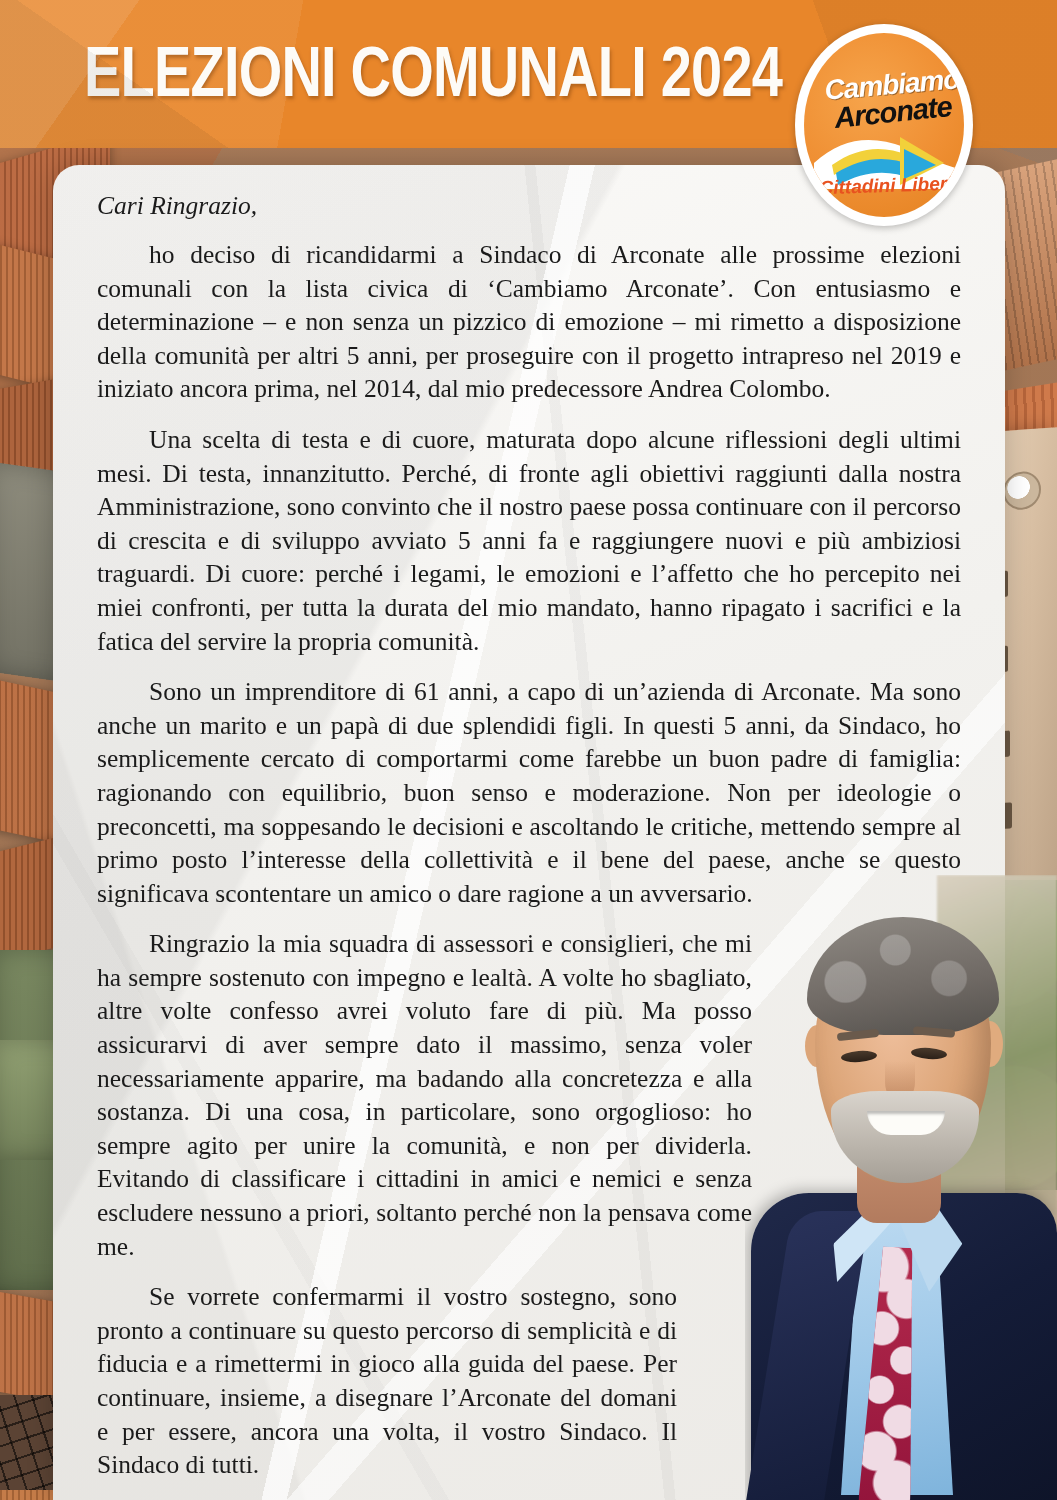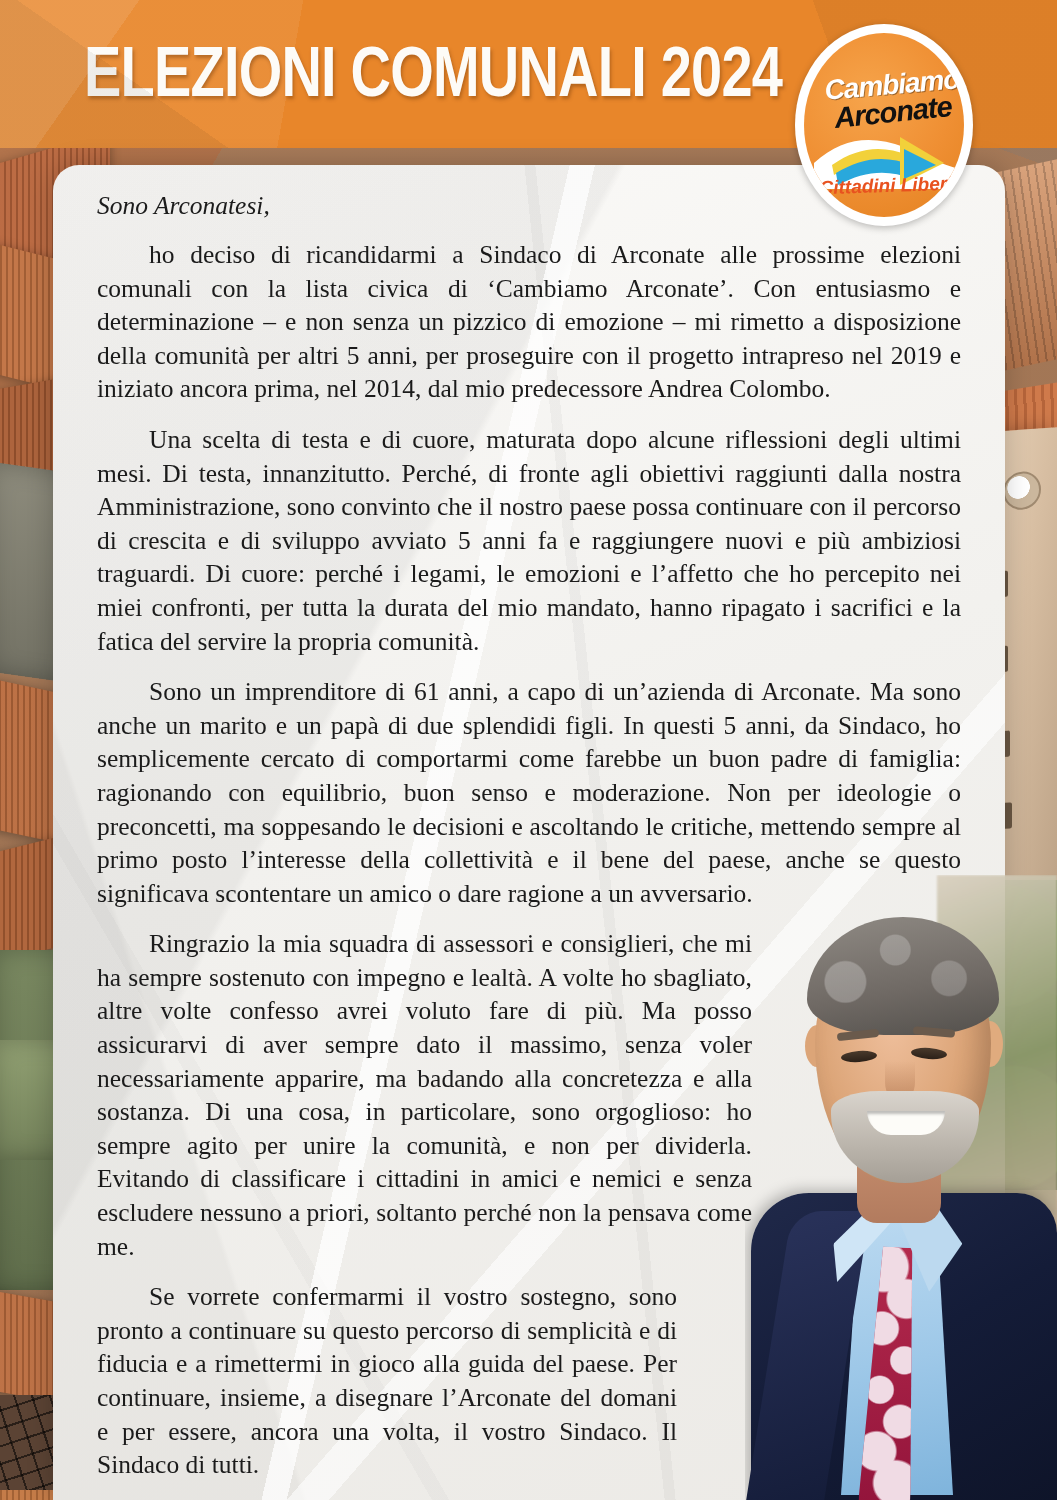--- a/index.html
+++ b/index.html
@@ -404,21 +404,21 @@
           <path d="M92,20 L124,36 L92,50 Z" fill="#29a8dc"></path>
         </svg>
       </div>
       <div class="logo-word3">Cittadini Liberi</div>
     </div>
   </div>
 
   <div class="card">
     <div class="letter">
 
-      <div class="salutation">Sono Arconatesi,</div>
+      <div class="salutation">Cari Ringrazio,</div>
 
       <p class="para">ho deciso di ricandidarmi a Sindaco di Arconate alle prossime elezioni comunali con la lista civica di ‘Cambiamo Arconate’. Con entusiasmo e determinazione – e non senza un pizzico di emozione – mi rimetto a disposizione della comunità per altri 5 anni, per proseguire con il progetto intrapreso nel 2019 e iniziato ancora prima, nel 2014, dal mio predecessore Andrea Colombo.</p>
 
       <p class="para">Una scelta di testa e di cuore, maturata dopo alcune riflessioni degli ultimi mesi. Di testa, innanzitutto. Perché, di fronte agli obiettivi raggiunti dalla nostra Amministrazione, sono convinto che il nostro paese possa continuare con il percorso di crescita e di sviluppo avviato 5 anni fa e raggiungere nuovi e più ambiziosi traguardi. Di cuore: perché i legami, le emozioni e l’affetto che ho percepito nei miei confronti, per tutta la durata del mio mandato, hanno ripagato i sacrifici e la fatica del servire la propria comunità.</p>
 
       <p class="para">Sono un imprenditore di 61 anni, a capo di un’azienda di Arconate. Ma sono anche un marito e un papà di due splendidi figli. In questi 5 anni, da Sindaco, ho semplicemente cercato di comportarmi come farebbe un buon padre di famiglia: ragionando con equilibrio, buon senso e moderazione. Non per ideologie o preconcetti, ma soppesando le decisioni e ascoltando le critiche, mettendo sempre al primo posto l’interesse della collettività e il bene del paese, anche se questo significava scontentare un amico o dare ragione a un avversario.</p>
 
       <p class="para wrap-p">Ringrazio la mia squadra di assessori e consiglieri, che mi ha sempre sostenuto con impegno e lealtà. A volte ho sbagliato, altre volte confesso avrei voluto fare di più. Ma posso assicurarvi di aver sempre dato il massimo, senza voler necessariamente apparire, ma badando alla concretezza e alla sostanza. Di una cosa, in particolare, sono orgoglioso: ho sempre agito per unire la comunità, e non per dividerla. Evitando di classificare i cittadini in amici e nemici e senza escludere nessuno a priori, soltanto perché non la pensava come me.</p>
 
       <p class="para wrap-q">Se vorrete confermarmi il vostro sostegno, sono pronto a continuare su questo percorso di semplicità e di fiducia e a rimettermi in gioco alla guida del paese. Per continuare, insieme, a disegnare l’Arconate del domani e per essere, ancora una volta, il vostro Sindaco. Il Sindaco di tutti.</p>

